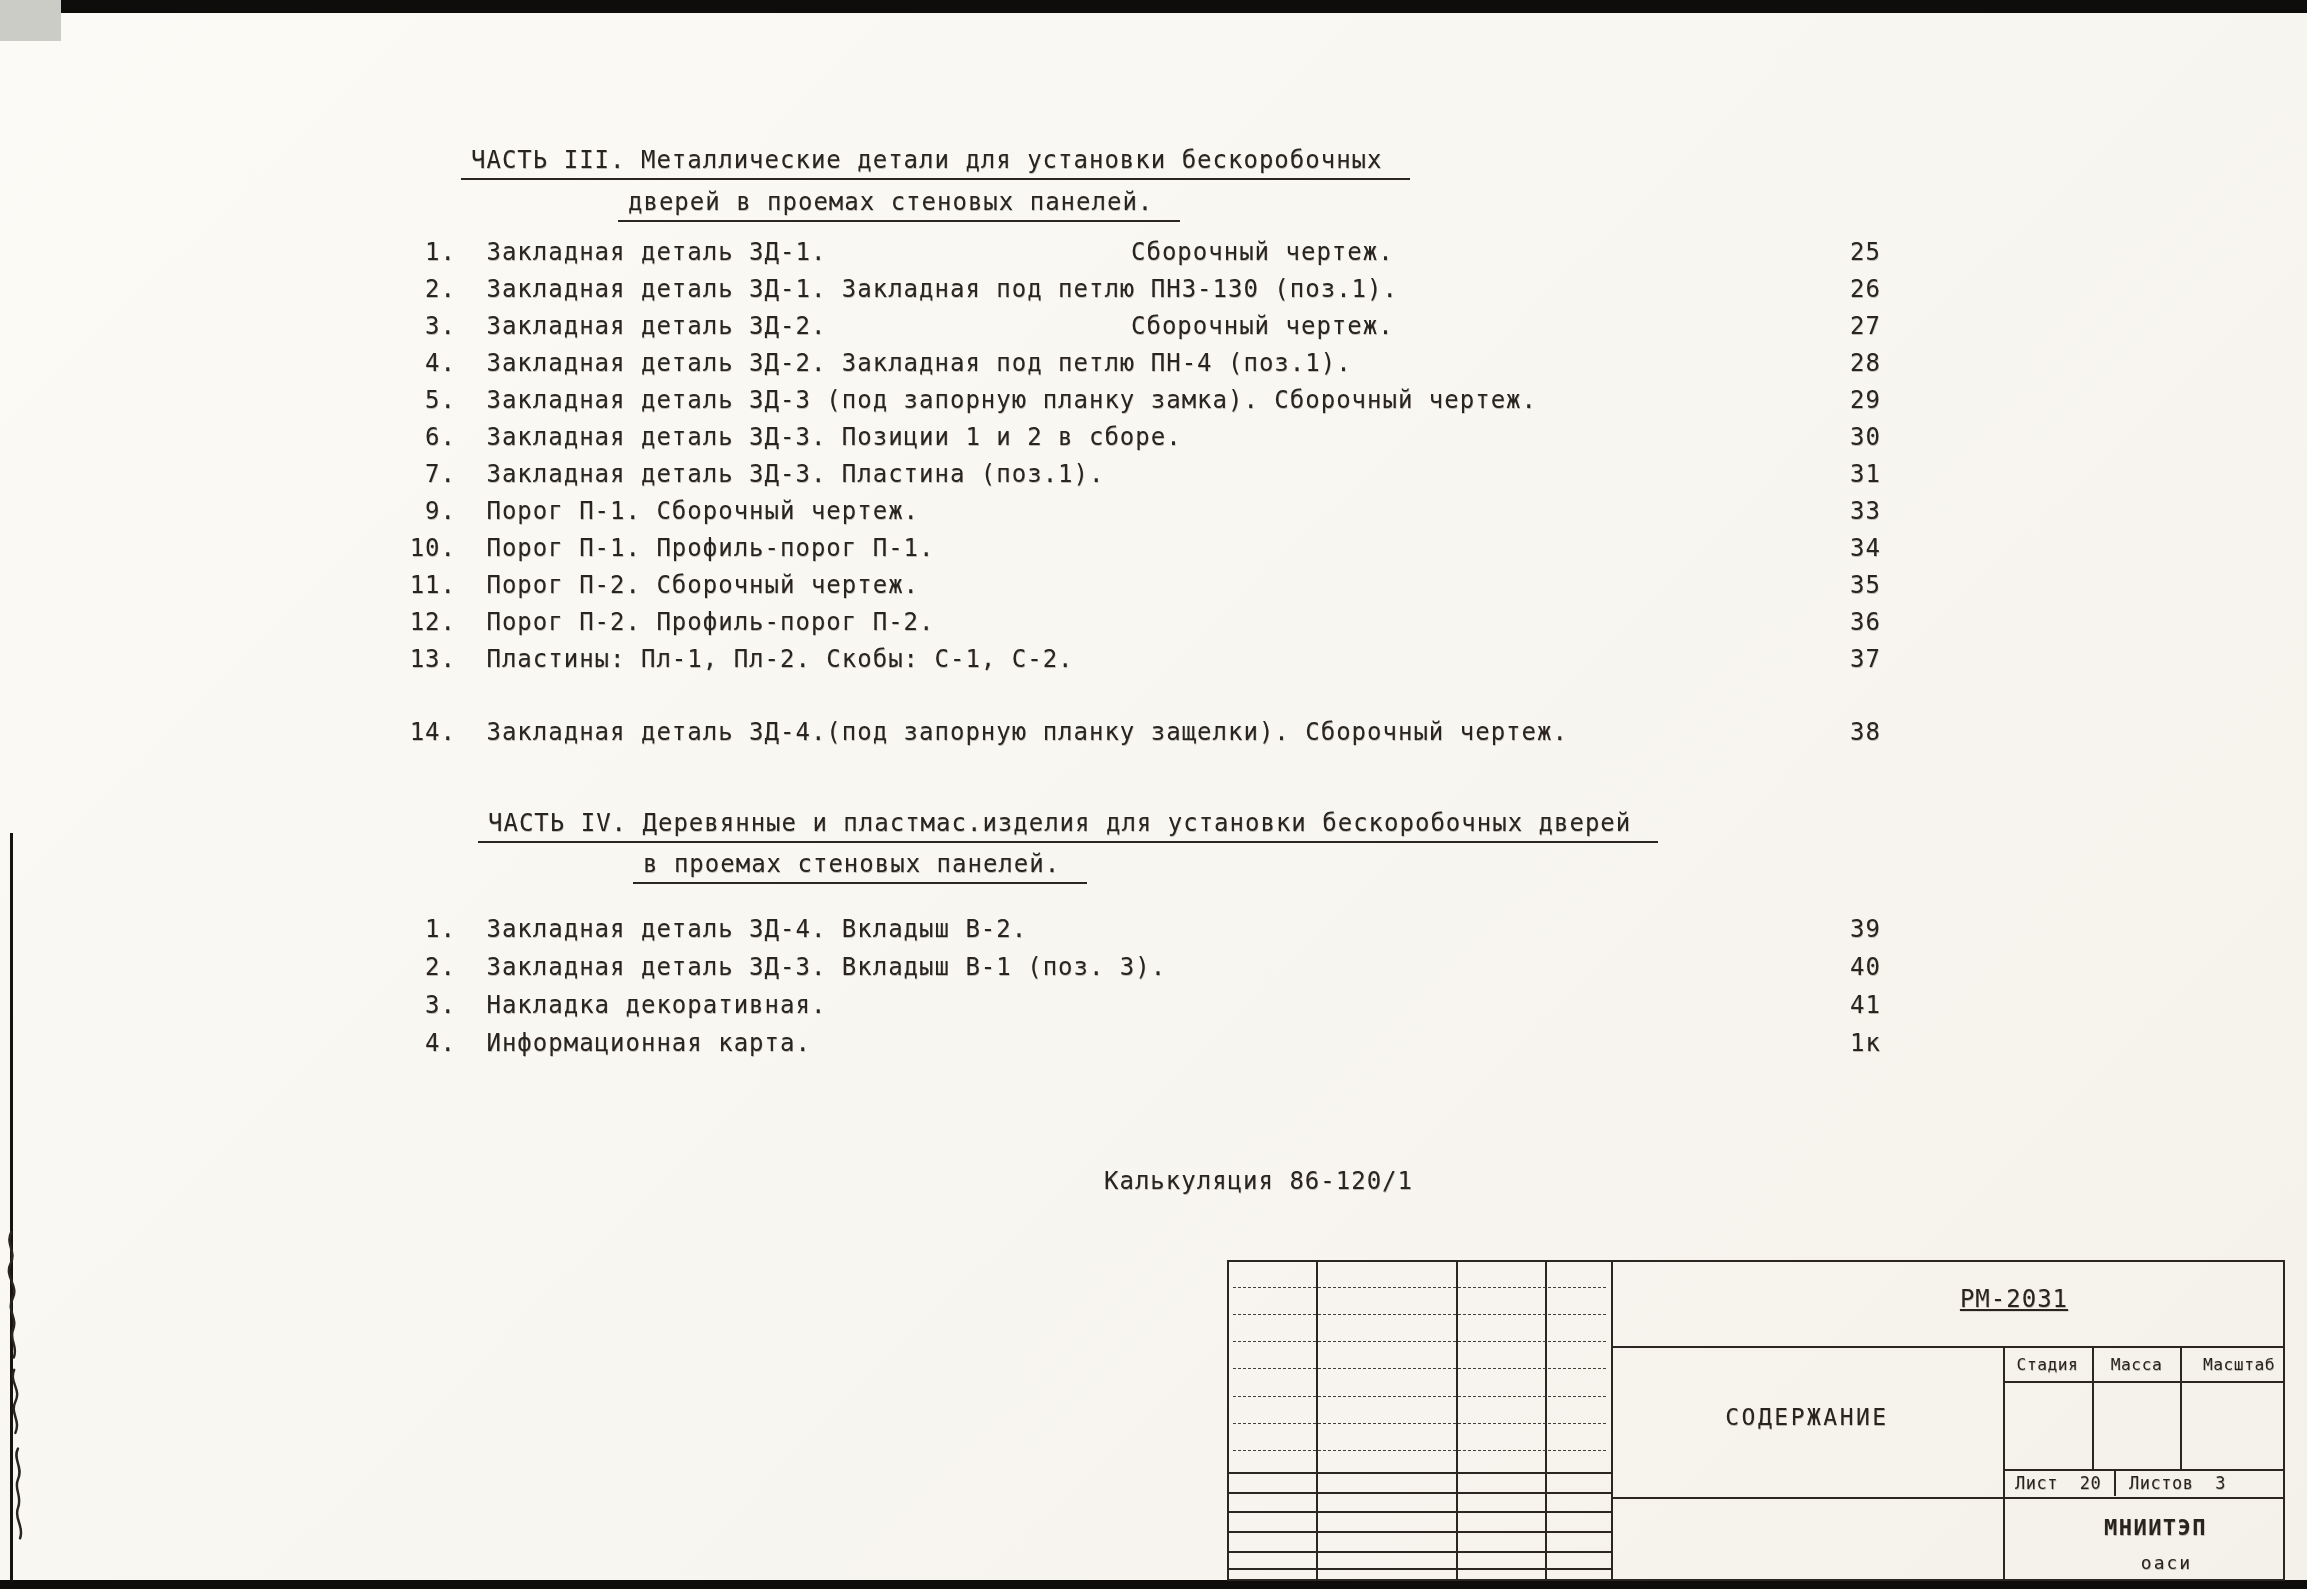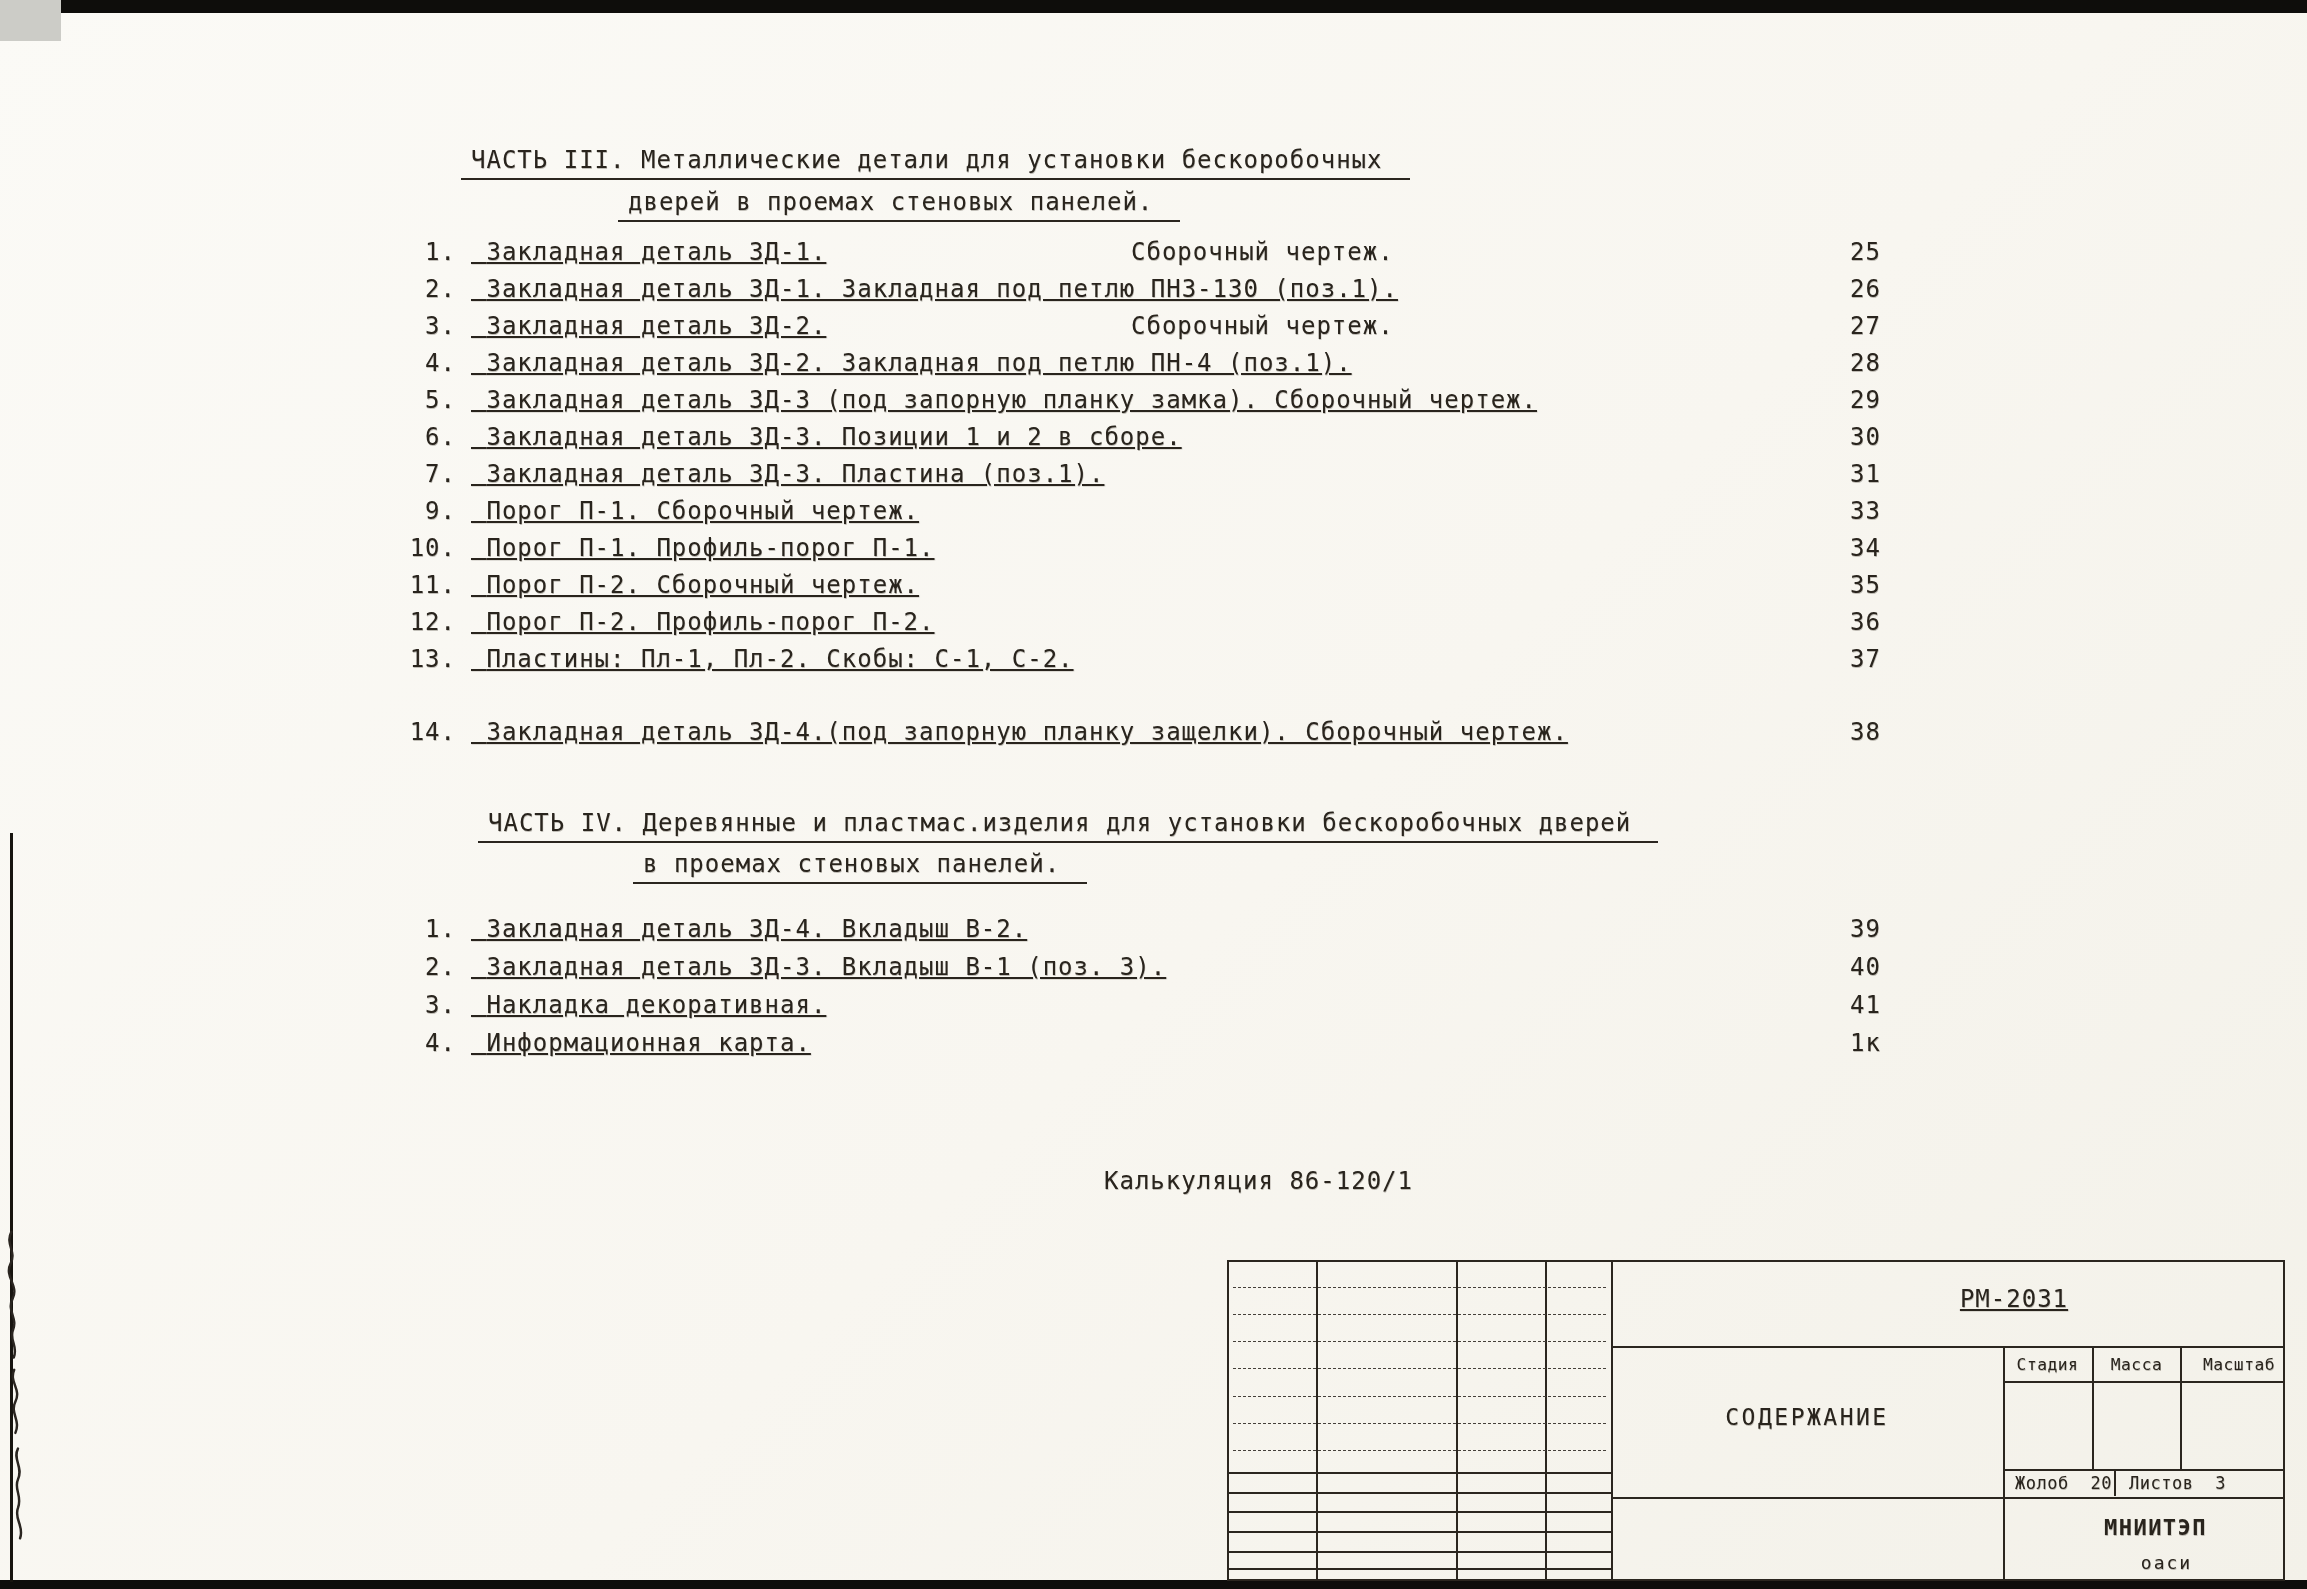--- a/index.html
+++ b/index.html
@@ -7,21 +7,21 @@
     position:relative;width:2307px;height:1590px;overflow:hidden;
     background:linear-gradient(135deg,#fbfaf6 0%,#f8f6f0 55%,#f3f1e9 100%);
     font-family:"DejaVu Sans Mono","Liberation Mono",monospace;
     color:#29241d;font-size:24px;letter-spacing:1px;
     text-shadow:0.5px 0.5px 0 rgba(45,38,30,.28);
   }
   .bar{position:absolute;background:#0e0d0b;}
   .corner{position:absolute;left:0;top:0;width:61px;height:41px;background:#ccccc7;}
   .heading{position:absolute;white-space:nowrap;border-bottom:2px solid #2b261f;padding:0 27px 4px 10px;}
   .toc-list{position:absolute;left:404px;width:1903px;}
-  .toc-row{position:relative;height:37px;line-height:37px;white-space:nowrap;text-decoration:underline;}
+  .toc-row{position:relative;height:37px;line-height:37px;white-space:nowrap;}
   .part4 .toc-row{height:38px;line-height:38px;}
   .gap-before{margin-top:36px;}
   .num{display:inline-block;min-width:52px;text-align:right;margin-right:15px;}
   .mid{position:absolute;left:727px;top:0;}
   .pg{position:absolute;left:1446px;top:0;}
   .note{position:absolute;left:1104px;top:1167px;white-space:nowrap;}
   #stamp{position:absolute;left:1227px;top:1260px;width:1058px;height:321px;}
   .vl,.hl{position:absolute;background:#2b261f;}
   .vl{width:2px;}
   .hl{height:2px;}
@@ -221,21 +221,21 @@
     <div class="hl" style="left:0;top:308px;width:384px;"></div>
 
     <div class="stamp-text doc-num">РМ-2031</div>
     <div class="stamp-text stamp-title">СОДЕРЖАНИЕ</div>
 
     <div class="stamp-text small-label" style="left:776px;width:89px;">Стадия</div>
     <div class="stamp-text small-label" style="left:865px;width:89px;">Масса</div>
     <div class="stamp-text small-label" style="left:953px;width:118px;">Масштаб</div>
 
     <div class="stamp-text sheet-row" style="left:788px;">
-      <span>Жолоб</span>
+      <span>Лист</span>
       <span style="margin-left:11px;">20</span>
     </div>
     <div class="stamp-text sheet-row" style="left:902px;">
       <span>Листов</span>
       <span style="margin-left:11px;">3</span>
     </div>
 
     <div class="stamp-text org1">МНИИТЭП</div>
     <div class="stamp-text org2">оаси</div>
   </div>

